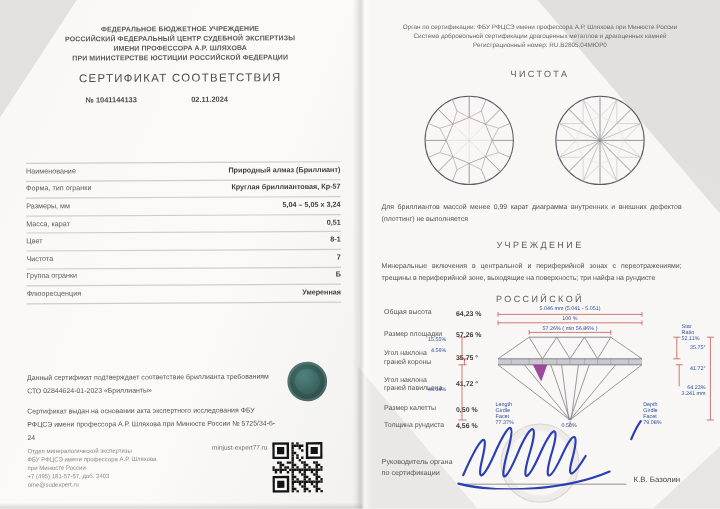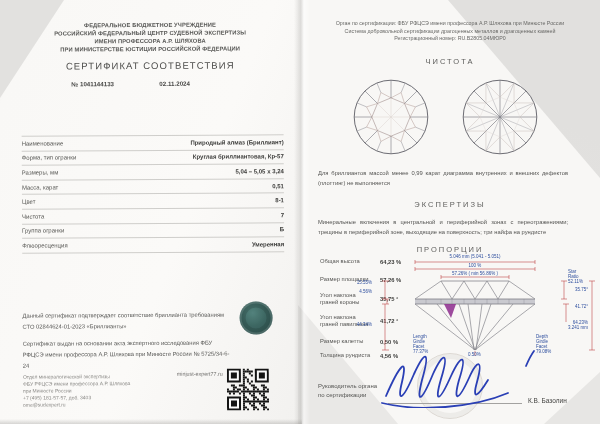--- a/index.html
+++ b/index.html
@@ -376,24 +376,24 @@
           <line x1="19.13" y1="-46.19" x2="19.09" y2="-19.09" stroke="#c2b6b2" stroke-width="0.6"></line>
           <line x1="0" y1="-27" x2="19.09" y2="-19.09" stroke="#dcd4d0" stroke-width="0.5"></line>
           <line x1="46.19" y1="-19.13" x2="19.09" y2="-19.09" stroke="#c2b6b2" stroke-width="0.6"></line>
           <line x1="46.19" y1="-19.13" x2="27" y2="0" stroke="#c2b6b2" stroke-width="0.6"></line>
           <line x1="19.09" y1="-19.09" x2="27" y2="0" stroke="#dcd4d0" stroke-width="0.5"></line>
         </g>
     </svg>
 
     <div class="r-text" style="top:169px">Для бриллиантов массой менее 0,99 карат диаграмма внутренних и внешних дефектов (плоттинг) не выполняется</div>
 
-    <div class="r-head" style="top:200px">ЭКСПЕРТИЗЫ</div>
+    <div class="r-head" style="top:200px">УЧРЕЖДЕНИЕ</div>
     <div class="r-text" style="top:218px">Минеральные включения в центральной и периферийной зонах с переотражениями; трещины в периферийной зоне, выходящие на поверхность; три найфа на рундисте</div>
 
-    <div class="r-head" style="top:245px">ПРОПОРЦИИ</div>
+    <div class="r-head" style="top:245px">РОССИЙСКОЙ</div>
 
     <div id="prop-rows">
       <div class="prow" style="top:2px">
           <span class="plabel">Общая высота</span>
           <span class="pvalue">64,23 %</span>
         </div>
       <div class="prow" style="top:20px">
           <span class="plabel">Размер площадки</span>
           <span class="pvalue">57,26 %</span>
         </div>

